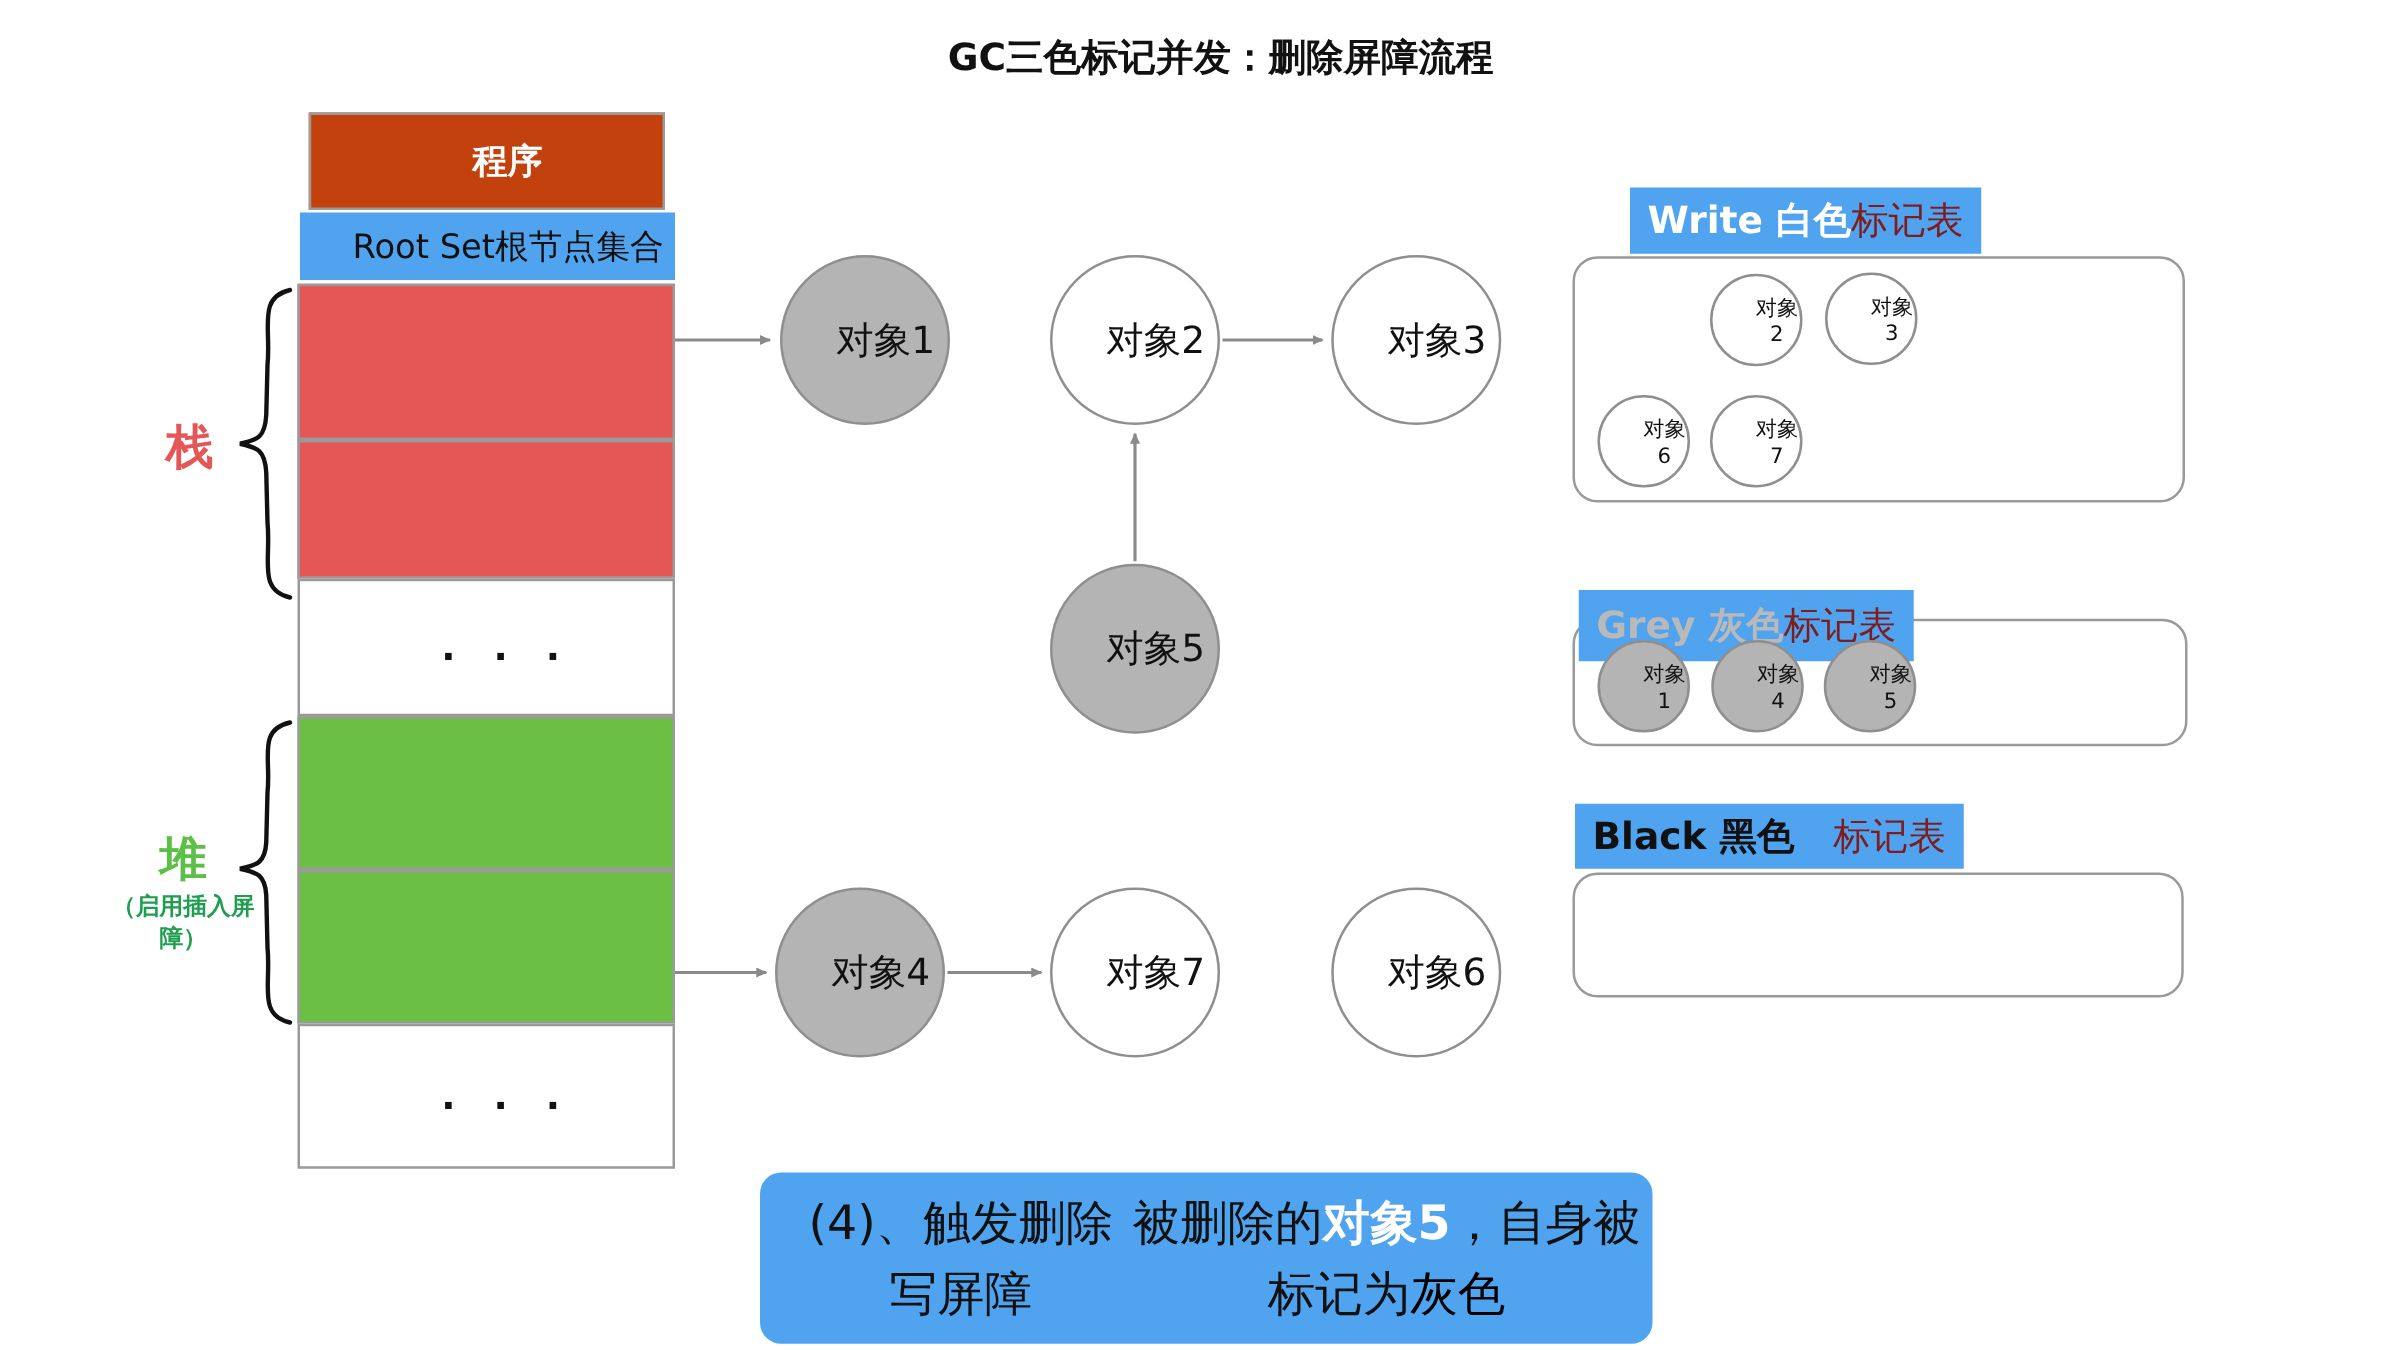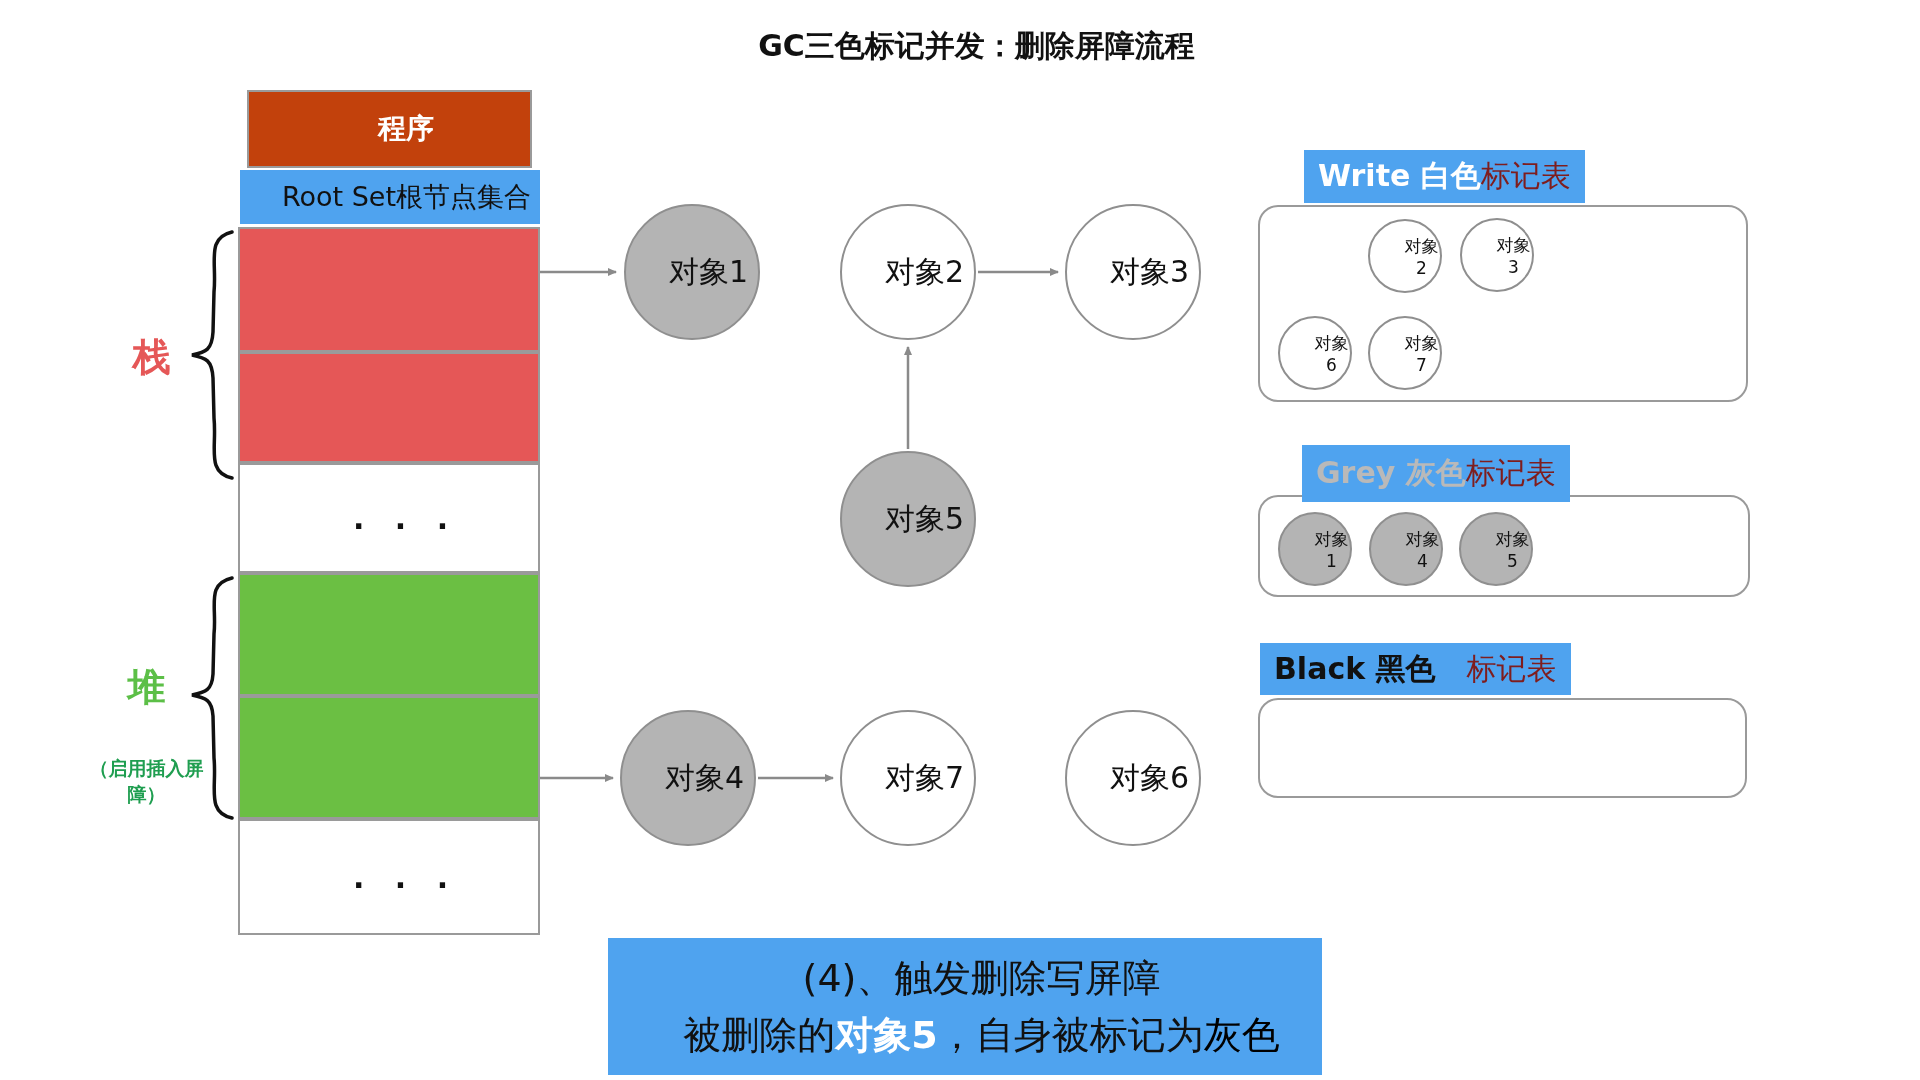--- a/index.html
+++ b/index.html
@@ -20,59 +20,59 @@
   #box-red1{left:238px;top:227px;width:302px;height:125px;background:#e55757;}
   #box-red2{left:238px;top:352px;width:302px;height:111px;background:#e55757;}
   #box-white1{left:238px;top:463px;width:302px;height:110px;background:#ffffff;}
   #box-green1{left:238px;top:573px;width:302px;height:123px;background:#6bbf43;}
   #box-green2{left:238px;top:696px;width:302px;height:123px;background:#6bbf43;}
   #box-white2{left:238px;top:819px;width:302px;height:116px;background:#ffffff;}
   .dots{color:#111;font-size:30px;font-weight:bold;letter-spacing:10px;}
 
   #label-stack{left:70px;top:332px;width:130px;font-size:38px;font-weight:bold;color:#e55757;}
   #label-heap{left:65px;top:662px;width:130px;font-size:38px;font-weight:bold;color:#5cbf47;}
-  #label-heap-note{left:40px;top:712px;width:180px;font-size:19px;font-weight:bold;color:#1f9e50;margin-top:44px;}
+  #label-heap-note{left:40px;top:712px;width:180px;font-size:19px;font-weight:bold;color:#1f9e50;}
 
   
   .node{width:136px;height:136px;border-radius:50%;border:2px solid #8f8f8f;font-size:30px;color:#111;}
   .node.white{background:#ffffff;}
   .node.grey{background:#b4b4b4;}
   #node-obj1{left:624px;top:204px;}
   #node-obj2{left:840px;top:204px;}
   #node-obj3{left:1065px;top:204px;}
   #node-obj5{left:840px;top:451px;}
   #node-obj4{left:620px;top:710px;}
   #node-obj7{left:840px;top:710px;}
   #node-obj6{left:1065px;top:710px;}
 
   
   .tbl-header{background:#4fa3ef;padding:0 14px;font-size:30px;white-space:nowrap;display:flex;align-items:center;z-index:3;}
   .hdr-prefix{font-weight:bold;}
   .hdr-suffix{color:#7f1d1d;font-weight:normal;}
   .tbl-body{background:#ffffff;border:2px solid #9a9a9a;border-radius:20px;z-index:1;}
   #white-tbl-header{left:1260px;top:150px;height:53px;color:#ffffff;margin-left:44px;}
   #white-tbl-body{left:1258px;top:205px;width:490px;height:197px;}
-  #grey-tbl-header{left:1263px;top:445px;height:57px;color:#b9b9b9;margin-left:39px;}
+  #grey-tbl-header{left:1263px;top:472px;height:57px;color:#b9b9b9;}
   #grey-tbl-body{left:1258px;top:495px;width:492px;height:102px;}
   #black-tbl-header{left:1260px;top:643px;height:52px;color:#111;gap:31px;}
   #black-tbl-body{left:1258px;top:698px;width:489px;height:100px;}
 
   .mini{width:74px;height:74px;border-radius:50%;border:2px solid #8f8f8f;font-size:17px;color:#111;z-index:4;}
   .mini.white{background:#ffffff;}
   .mini.grey{background:#b4b4b4;}
   #wt-c1{left:1368px;top:219px;}
   #wt-c2{left:1460px;top:218px;}
   #wt-c3{left:1278px;top:316px;}
   #wt-c4{left:1368px;top:316px;}
   #gt-c1{left:1278px;top:512px;}
   #gt-c2{left:1369px;top:512px;}
   #gt-c3{left:1459px;top:512px;}
 
   
-  #caption{left:608px;top:938px;width:714px;height:137px;background:#4fa3ef;flex-direction:column;font-size:38px;color:#111;line-height:1.5;}
+  #caption{left:608px;top:938px;width:714px;height:137px;background:#4fa3ef;flex-direction:row;font-size:38px;color:#111;line-height:1.5;border-radius:17px;}
   .cap-white{color:#ffffff;font-weight:bold;}
   .cap-grey{color:#000000;}
 
   svg.overlay{position:absolute;left:0;top:0;width:1920px;height:1080px;pointer-events:none;z-index:2;}
 </style>
 </head>
 <body>
 
 <div id="stage">
 

